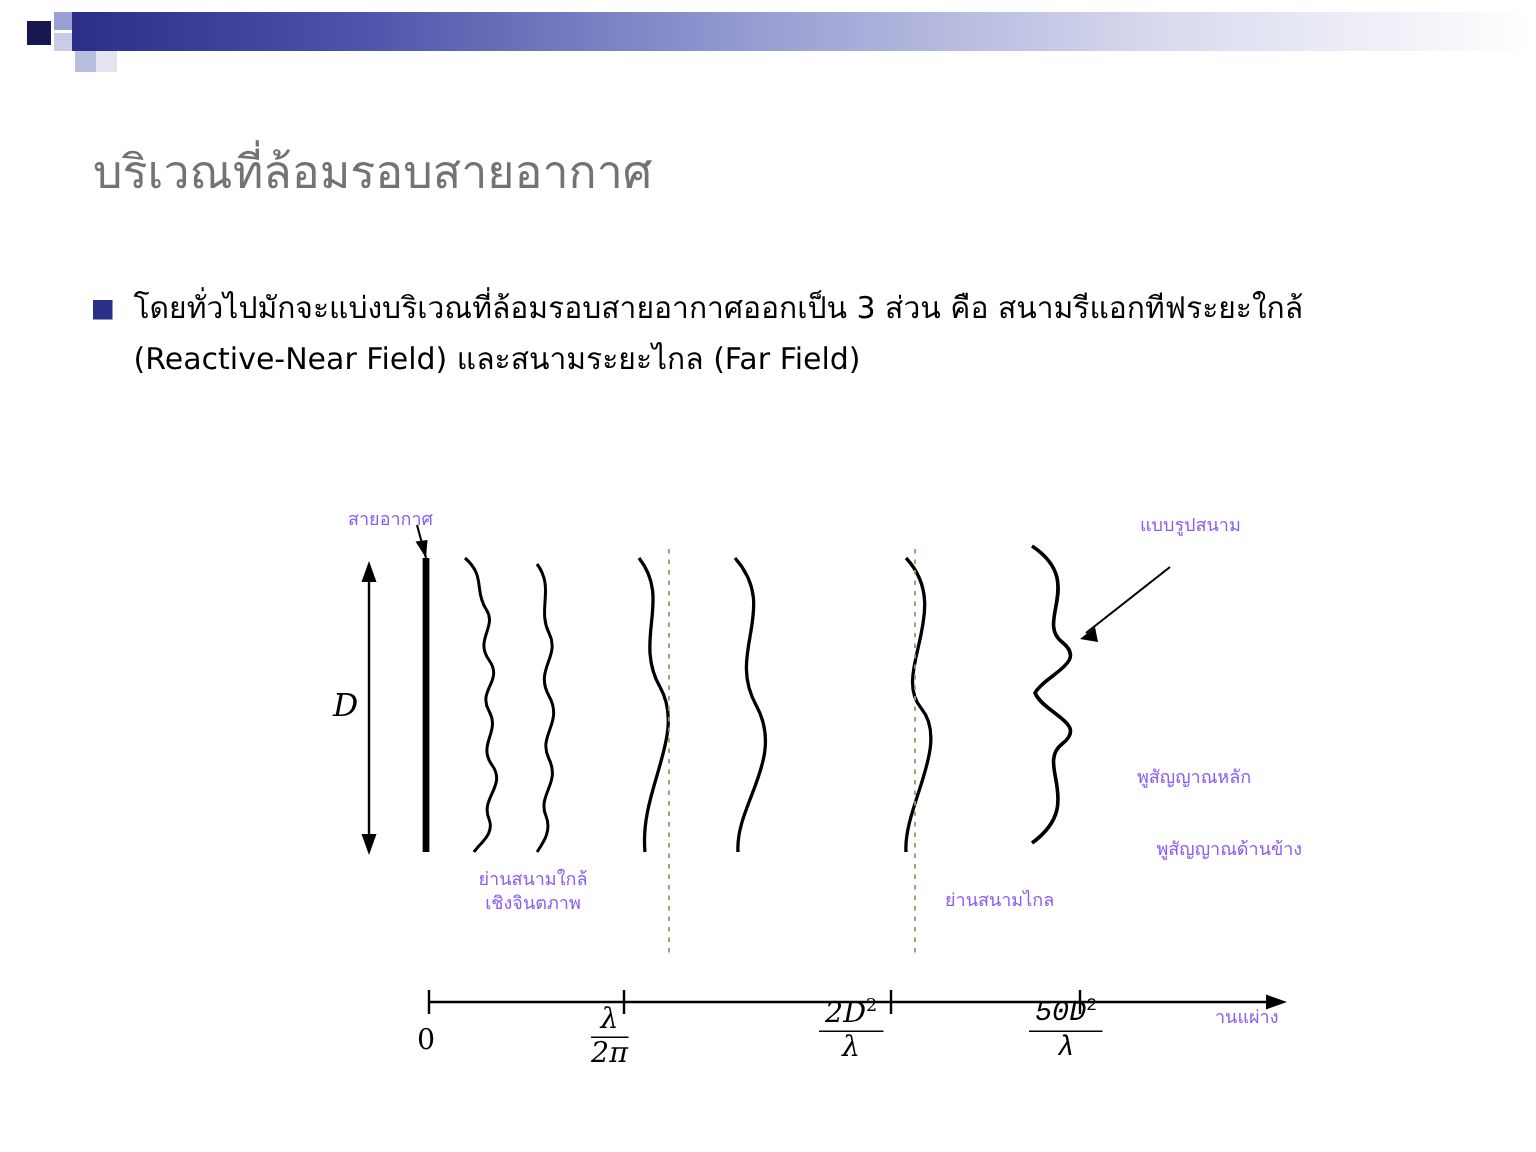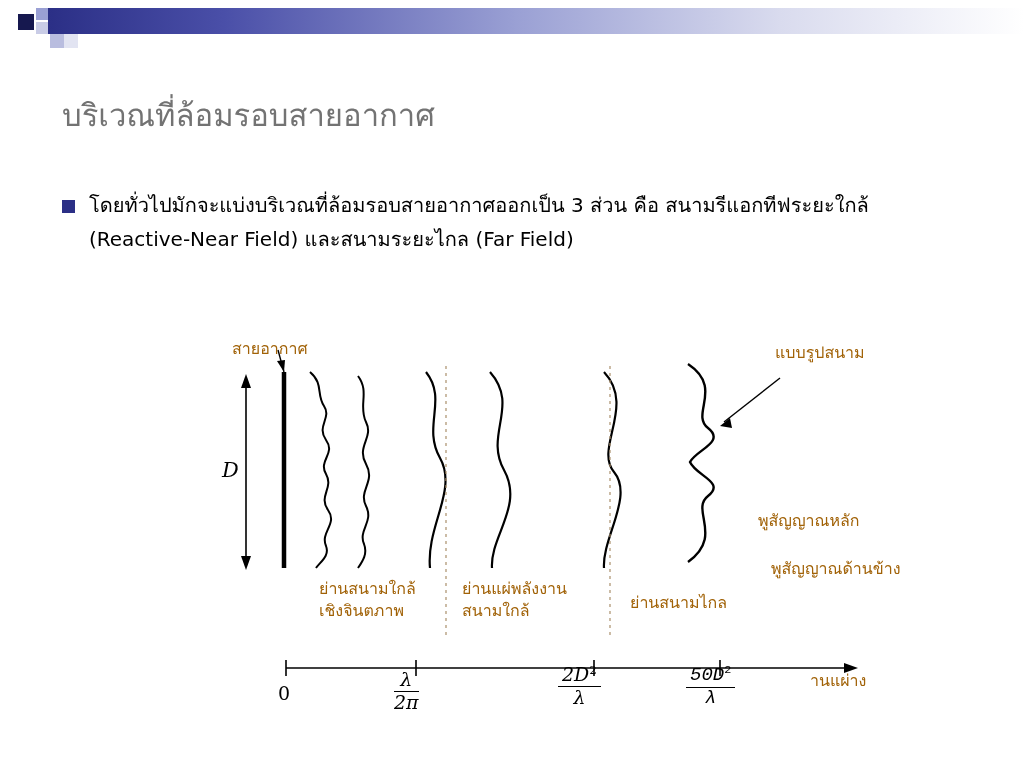--- a/index.html
+++ b/index.html
@@ -82,27 +82,28 @@
     left: 190px;
     top: 330px;
     width: 800px;
     height: 420px;
   }
   .figure svg {
     display: block;
   }
   .fig-label {
     position: absolute;
-    font-size: 16px;
-    color: #a16207;
+    font-size: 12px;
+    color: #8b5cf6;
     line-height: 1.35;
+    text-align: center;
     white-space: nowrap;
   }
   .lbl-antenna   { left: 42px;  top: 8px; }
-  .lbl-pattern   { left: 570px; top: 12px; margin-left: 15px; }
+  .lbl-pattern   { left: 570px; top: 12px; }
   .lbl-main      { left: 568px; top: 180px; }
   .lbl-side      { left: 581px; top: 228px; }
   .lbl-near      { left: 98px;  top: 248px; margin-left: 31px; }
   .lbl-radiating { left: 272px; top: 248px; }
   .lbl-far       { left: 440px; top: 262px; }
   .lbl-dist      { left: 620px; top: 340px; }
 
   .axis-tick-label {
     position: absolute;
     font-size: 19px;
@@ -121,21 +122,21 @@
     font-style: italic;
     padding: 0 4px 1px 4px;
     border-bottom: 1.3px solid #000;
   }
   .frac .den {
     display: block;
     font-style: italic;
     padding-top: 1px;
   }
   .tick-1 { left: 204px; top: 340px; }
-  .tick-2 { left: 368px; top: 334px; }
+  .tick-2 { left: 356px; top: 334px; }
   .tick-3 { left: 496px; top: 334px; font-family: Liberation Mono, monospace; }
 
   .d-label {
     position: absolute;
     left: 32px;
     top: 128px;
     font-size: 21px;
     font-style: italic;
     font-family: "DejaVu Serif", "Liberation Serif", serif;
   }
@@ -206,24 +207,20 @@
   <div class="fig-label lbl-antenna">สายอากาศ</div>
   <div class="fig-label lbl-pattern">แบบรูปสนาม</div>
   <div class="fig-label lbl-main">พูสัญญาณหลัก</div>
   <div class="fig-label lbl-side">พูสัญญาณด้านข้าง</div>
 
   <div class="fig-label lbl-near">
     <span>ย่านสนามใกล้</span><br>
     <span>เชิงจินตภาพ</span>
   </div>
 
-  <div class="fig-label lbl-radiating">
-    <span>ย่านแผ่พลังงาน</span><br>
-    <span>สนามใกล้</span>
-  </div>
 
   <div class="fig-label lbl-far">ย่านสนามไกล</div>
   <div class="fig-label lbl-dist">านแผ่าง</div>
 
   <div class="d-label">D</div>
 
   <div class="axis-tick-label tick-0">0</div>
 
   <div class="axis-tick-label tick-1">
     <span class="frac">

